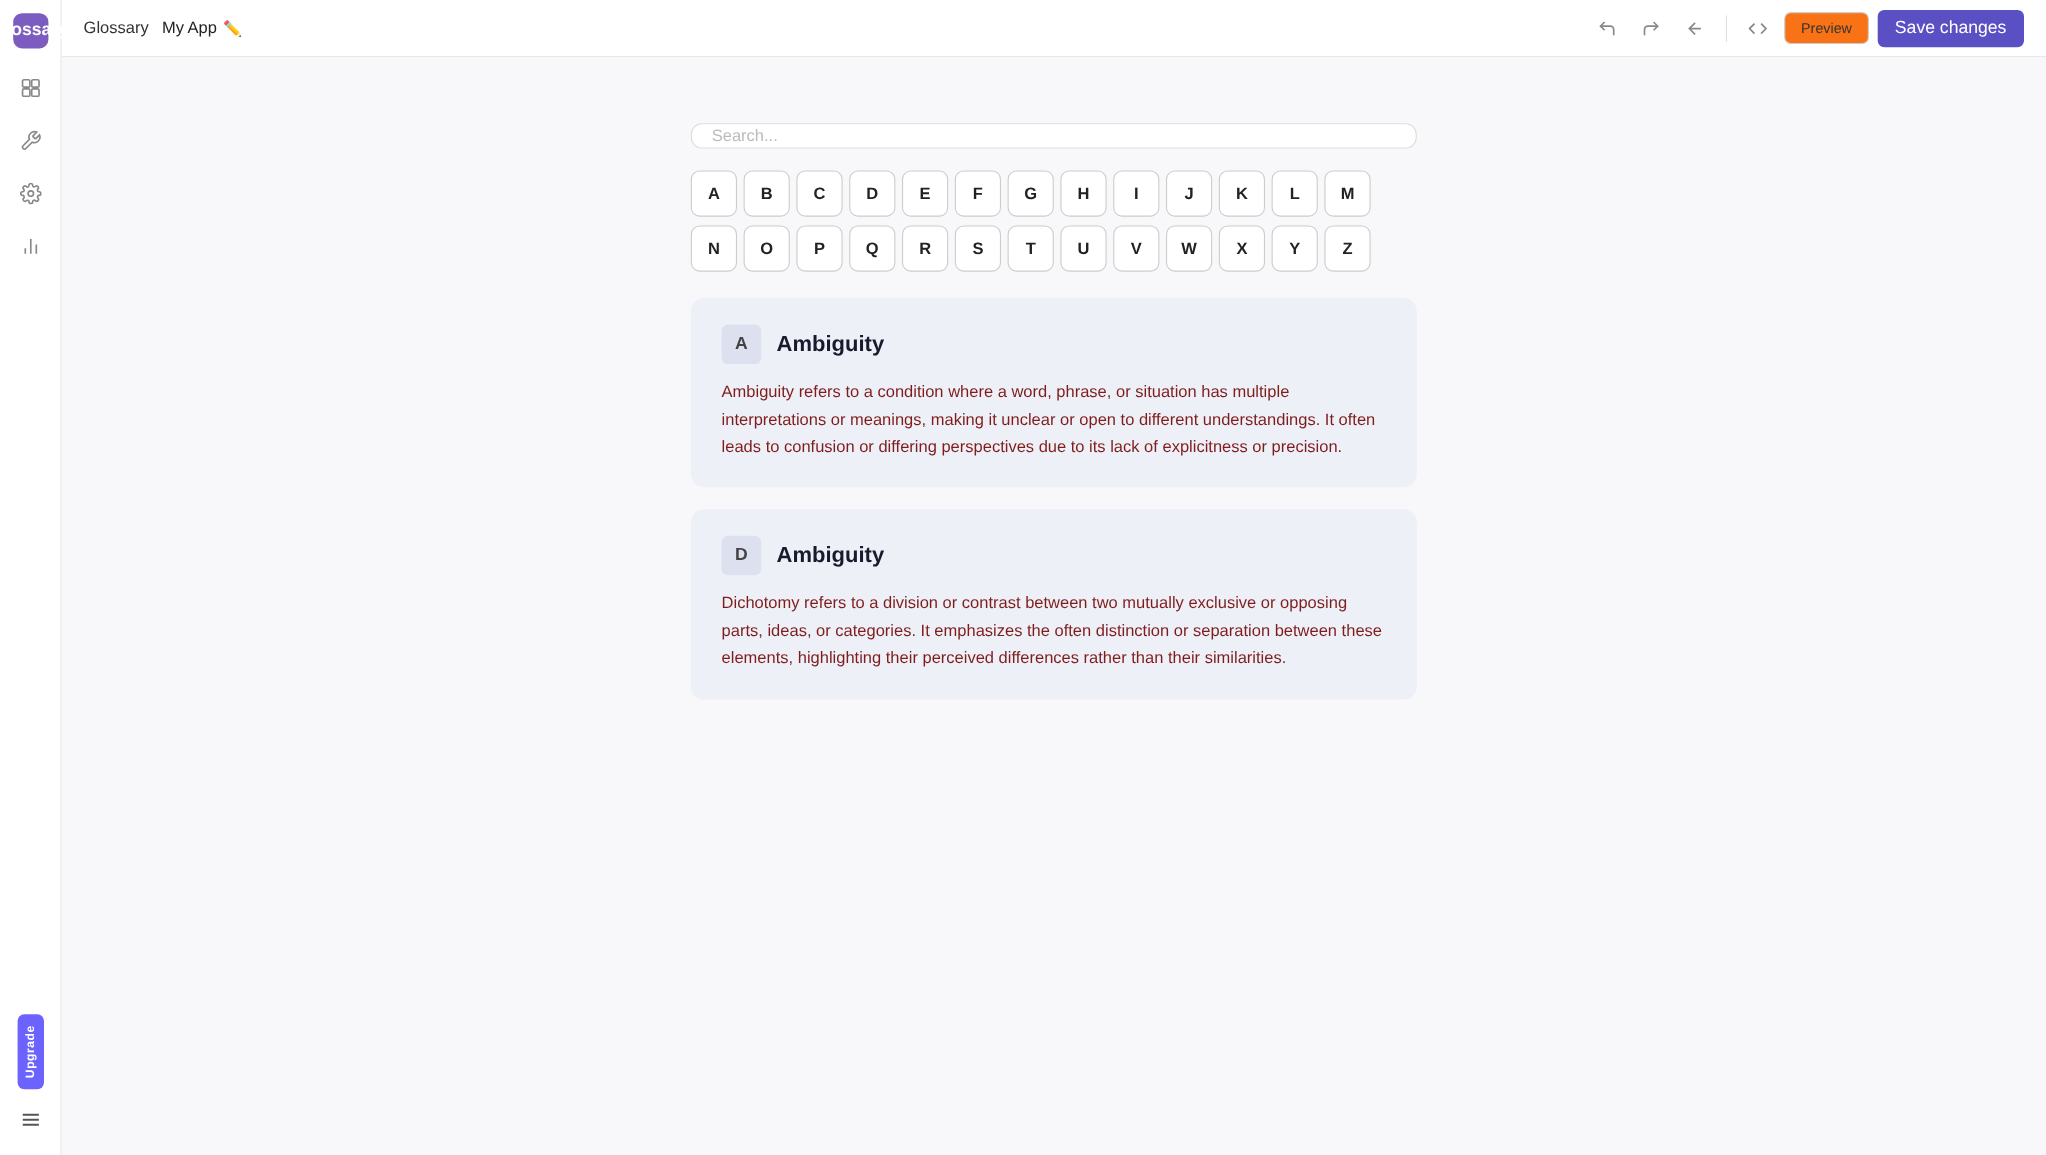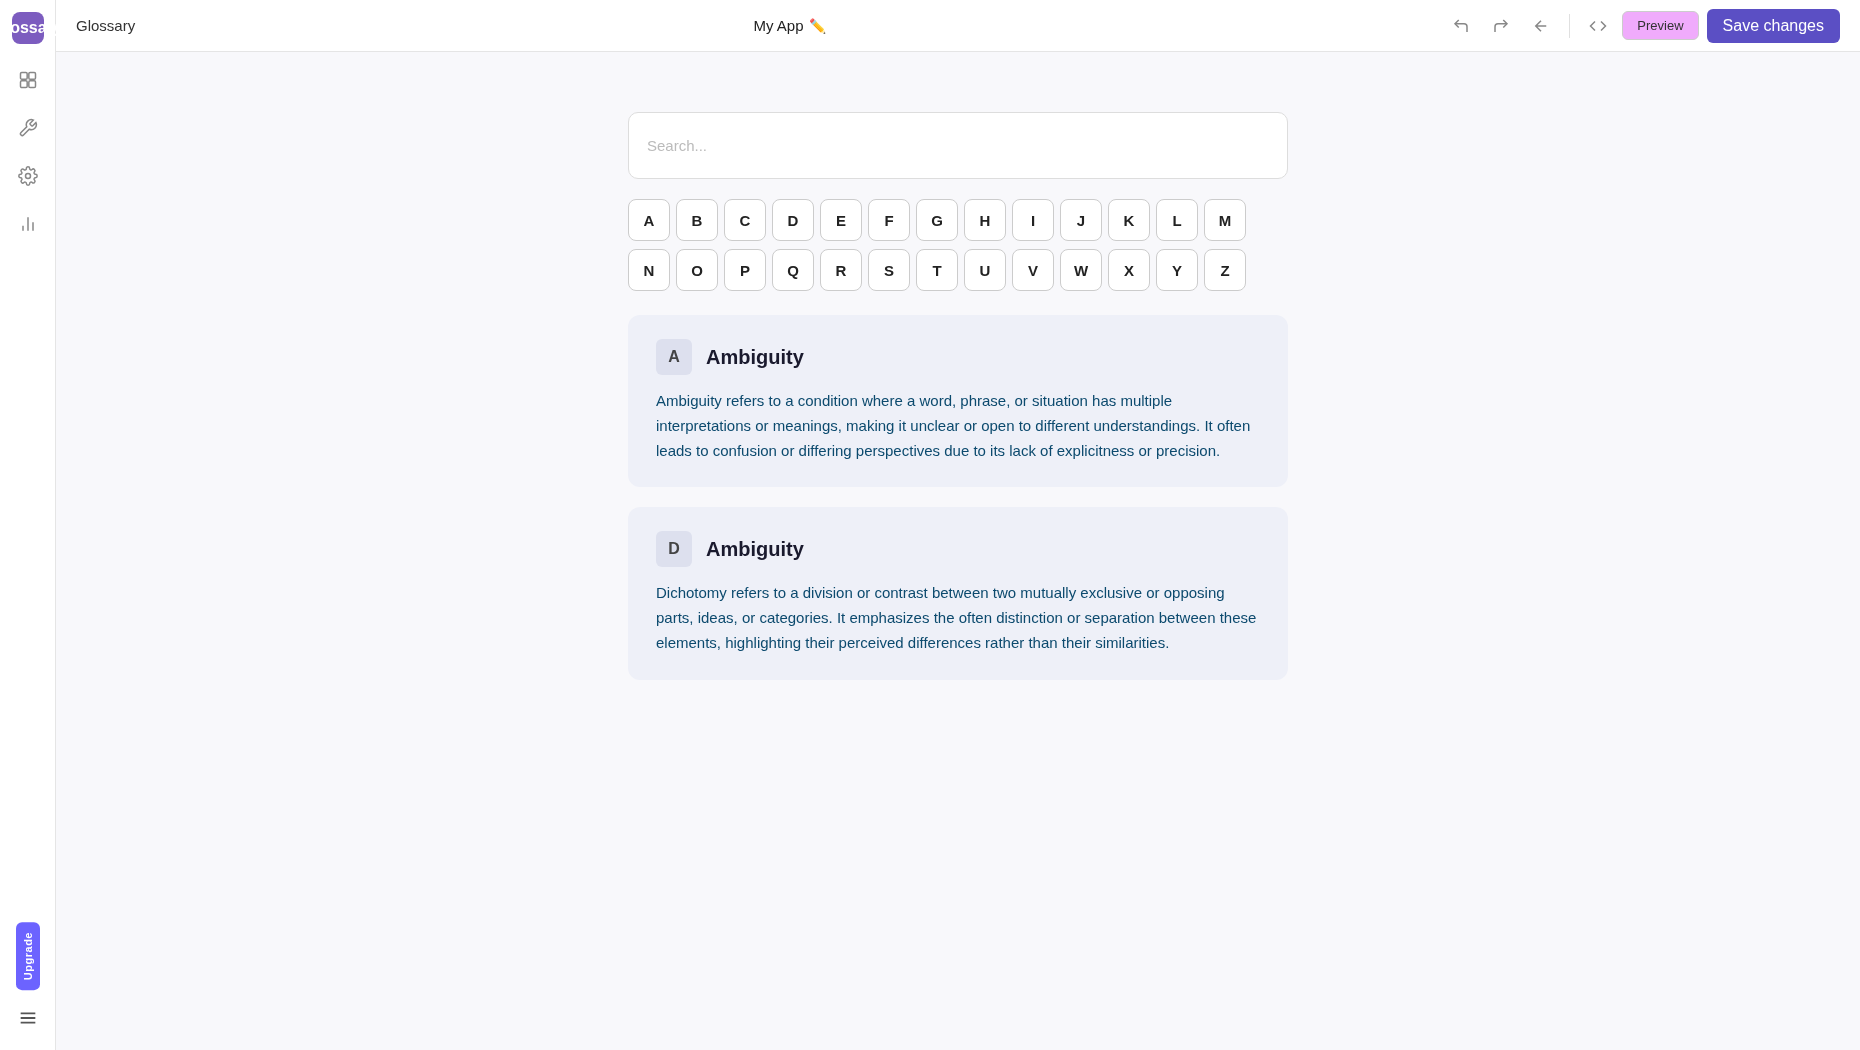--- a/index.html
+++ b/index.html
@@ -95,21 +95,21 @@
       align-items: center;
       gap: 8px;
       color: #333;
       font-size: 15px;
       font-weight: 500;
     }
     .topbar-center {
       flex: 1;
       display: flex;
       align-items: center;
-      justify-content: center;
+      justify-content: flex-start;
       gap: 6px;
       font-size: 15px;
       font-weight: 500;
       color: #222;
     }
     .topbar-right {
       display: flex;
       align-items: center;
       gap: 8px;
     }
@@ -124,21 +124,21 @@
       border-radius: 4px;
     }
     .topbar-divider {
       width: 1px;
       height: 24px;
       background: #e0e0e0;
       margin: 0 4px;
     }
     .btn-preview {
       border: 1px solid #ccc;
-      background: #f0abfc;
+      background: #f97316;
       padding: 6px 14px;
       border-radius: 6px;
       cursor: pointer;
       font-size: 13px;
       color: #333;
     }
     .btn-save {
       background: #5b4fc4;
       color: white;
       border: none;
@@ -166,21 +166,21 @@
       flex-direction: column;
       gap: 0;
     }
 
     
     .search-container {
       margin-bottom: 20px;
     }
     .search-input {
       width: 100%;
-      padding: 24px 18px;
+      padding: 2px 18px;
       border: 1.5px solid #ddd;
       border-radius: 10px;
       font-size: 15px;
       color: #333;
       background: white;
       outline: none;
     }
     .search-input::placeholder { color: #bbb; }
 
     
@@ -238,21 +238,21 @@
       flex-shrink: 0;
     }
     .entry-title {
       font-size: 20px;
       font-weight: 700;
       color: #1a1a2e;
     }
     .entry-description {
       font-size: 15px;
       line-height: 1.65;
-      color: #0c4a6e;
+      color: #7f1d1d;
     }
 
     
     .pencil-icon {
       font-size: 14px;
       color: #888;
       cursor: pointer;
     }
   </style>
 </head>

